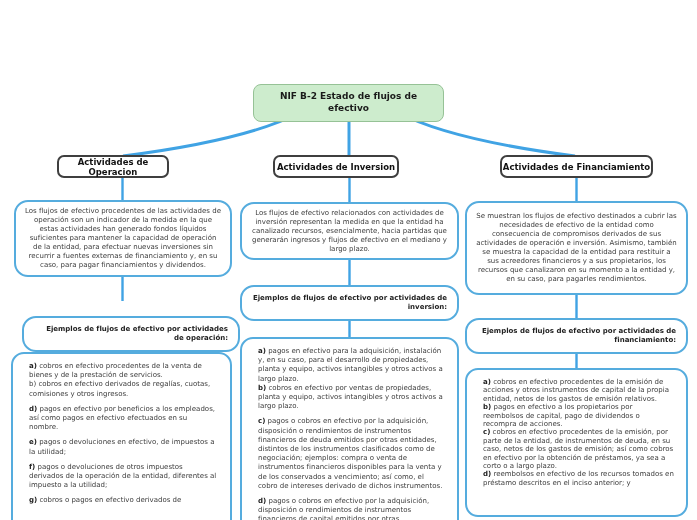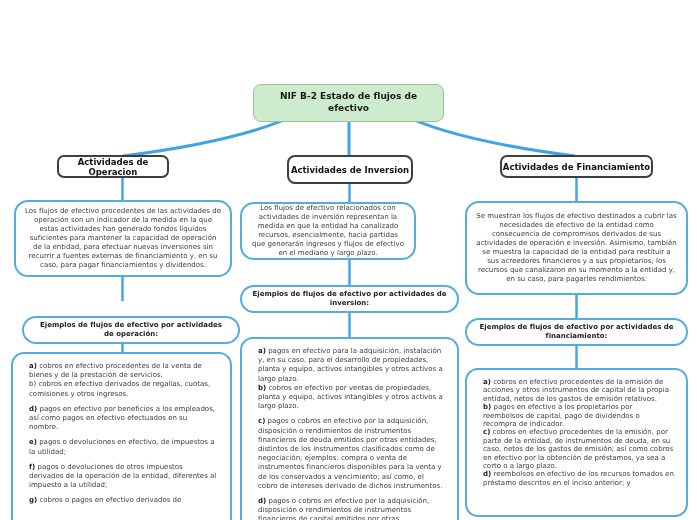--- a/index.html
+++ b/index.html
@@ -8,21 +8,21 @@
   .links{position:absolute;left:0;top:0;width:697px;height:520px;pointer-events:none;}
   .node{position:absolute;box-sizing:border-box;background:#fff;}
   .root{background:#cdeccd;border:1.5px solid #96c296;border-radius:8px;
         display:flex;align-items:center;justify-content:center;text-align:center;
         font-weight:bold;font-size:9px;line-height:1.3;color:#1a1a1a;padding:18px 14px;}
   .cat{border:2px solid #3f3f3f;border-radius:7px;display:flex;align-items:center;justify-content:center;
        font-weight:bold;font-size:8.5px;color:#111;text-align:center;}
   .desc{border:2px solid #55acde;border-radius:14px;display:flex;align-items:center;justify-content:center;
         text-align:center;font-size:7px;line-height:9px;padding:4px 9px;color:#3c3c3c;}
   .extitle{border:2px solid #55acde;border-radius:14px;display:flex;align-items:center;justify-content:center;
-        text-align:center;font-weight:bold;font-size:7px;line-height:9px;color:#222;padding:8px 10px;}
+        text-align:right;font-weight:bold;font-size:7px;line-height:9px;color:#222;padding:16px 10px;}
   .exbox{border:2px solid #55acde;border-radius:13px;padding:8px 12px 8px 16px;
         font-size:7px;line-height:9.2px;color:#3c3c3c;}
   .exbox p{margin:0;}
   .exbox p.gap{margin-top:6px;}
   .exbox-r{line-height:8.4px;}
   b{color:#222;}
 </style>
 </head>
 <body>
 
@@ -54,33 +54,33 @@
   <div class="node extitle" style="left:22px;top:300px;width:218px;height:28px;margin-top:16px;">Ejemplos de flujos de efectivo por actividades de operación:</div>
   <div class="node exbox" style="left:11px;top:352px;width:221px;height:400px;">
     <p><b>a)</b><span> cobros en efectivo procedentes de la venta de bienes y de la prestación de servicios.</span></p>
     <p><span>b)</span><span> cobros en efectivo derivados de regalías, cuotas, comisiones y otros ingresos.</span></p>
     <p class="gap"><b>d)</b><span> pagos en efectivo por beneficios a los empleados, así como pagos en efectivo efectuados en su nombre.</span></p>
     <p class="gap"><b>e)</b><span> pagos o devoluciones en efectivo, de impuestos a la utilidad;</span></p>
     <p class="gap"><b>f)</b><span> pagos o devoluciones de otros impuestos derivados de la operación de la entidad, diferentes al impuesto a la utilidad;</span></p>
     <p class="gap"><b>g)</b><span> cobros o pagos en efectivo derivados de</span></p>
   </div>
 
-  <div class="node cat" style="left:287px;top:155px;width:126px;height:29px;border-radius:8px;">Actividades de Inversion</div>
-  <div class="node desc" style="left:240px;top:202px;width:176px;height:58px;">Los flujos de efectivo relacionados con actividades de inversión representan la medida en que la entidad ha canalizado recursos, esencialmente, hacia partidas que generarán ingresos y flujos de efectivo en el mediano y largo plazo.</div>
+  <div class="node cat" style="left:273px;top:155px;width:126px;height:23px;">Actividades de Inversion</div>
+  <div class="node desc" style="left:240px;top:202px;width:219px;height:58px;">Los flujos de efectivo relacionados con actividades de inversión representan la medida en que la entidad ha canalizado recursos, esencialmente, hacia partidas que generarán ingresos y flujos de efectivo en el mediano y largo plazo.</div>
   <div class="node extitle" style="left:240px;top:285px;width:219px;height:28px;">Ejemplos de flujos de efectivo por actividades de inversion:</div>
   <div class="node exbox" style="left:240px;top:337px;width:219px;height:400px;">
     <p><b>a)</b><span> pagos en efectivo para la adquisición, instalación y, en su caso, para el desarrollo de propiedades, planta y equipo, activos intangibles y otros activos a largo plazo.</span></p>
     <p><b>b)</b><span> cobros en efectivo por ventas de propiedades, planta y equipo, activos intangibles y otros activos a largo plazo.</span></p>
     <p class="gap"><b>c)</b><span> pagos o cobros en efectivo por la adquisición, disposición o rendimientos de instrumentos financieros de deuda emitidos por otras entidades, distintos de los instrumentos clasificados como de negociación; ejemplos: compra o venta de instrumentos financieros disponibles para la venta y de los conservados a vencimiento; así como, el cobro de intereses derivado de dichos instrumentos.</span></p>
     <p class="gap"><b>d)</b><span> pagos o cobros en efectivo por la adquisición, disposición o rendimientos de instrumentos financieros de capital emitidos por otras</span></p>
   </div>
 
   <div class="node cat" style="left:500px;top:155px;width:153px;height:23px;">Actividades de Financiamiento</div>
   <div class="node desc" style="left:465px;top:201px;width:223px;height:94px;">Se muestran los flujos de efectivo destinados a cubrir las necesidades de efectivo de la entidad como consecuencia de compromisos derivados de sus actividades de operación e inversión. Asimismo, también se muestra la capacidad de la entidad para restituir a sus acreedores financieros y a sus propietarios, los recursos que canalizaron en su momento a la entidad y, en su caso, para pagarles rendimientos.</div>
   <div class="node extitle" style="left:465px;top:318px;width:223px;height:28px;">Ejemplos de flujos de efectivo por actividades de financiamiento:</div>
   <div class="node exbox exbox-r" style="left:465px;top:368px;width:223px;height:149px;">
     <p><b>a)</b><span> cobros en efectivo procedentes de la emisión de acciones y otros instrumentos de capital de la propia entidad, netos de los gastos de emisión relativos.</span></p>
-    <p><b>b)</b><span> pagos en efectivo a los propietarios por reembolsos de capital, pago de dividendos o recompra de indicador.</span></p>
+    <p><b>b)</b><span> pagos en efectivo a los propietarios por reembolsos de capital, pago de dividendos o recompra de acciones.</span></p>
     <p><b>c)</b><span> cobros en efectivo procedentes de la emisión, por parte de la entidad, de instrumentos de deuda, en su caso, netos de los gastos de emisión; así como cobros en efectivo por la obtención de préstamos, ya sea a corto o a largo plazo.</span></p>
     <p><b>d)</b><span> reembolsos en efectivo de los recursos tomados en préstamo descritos en el inciso anterior; y</span></p>
   </div>
 
 </div>
 
 </body></html>

